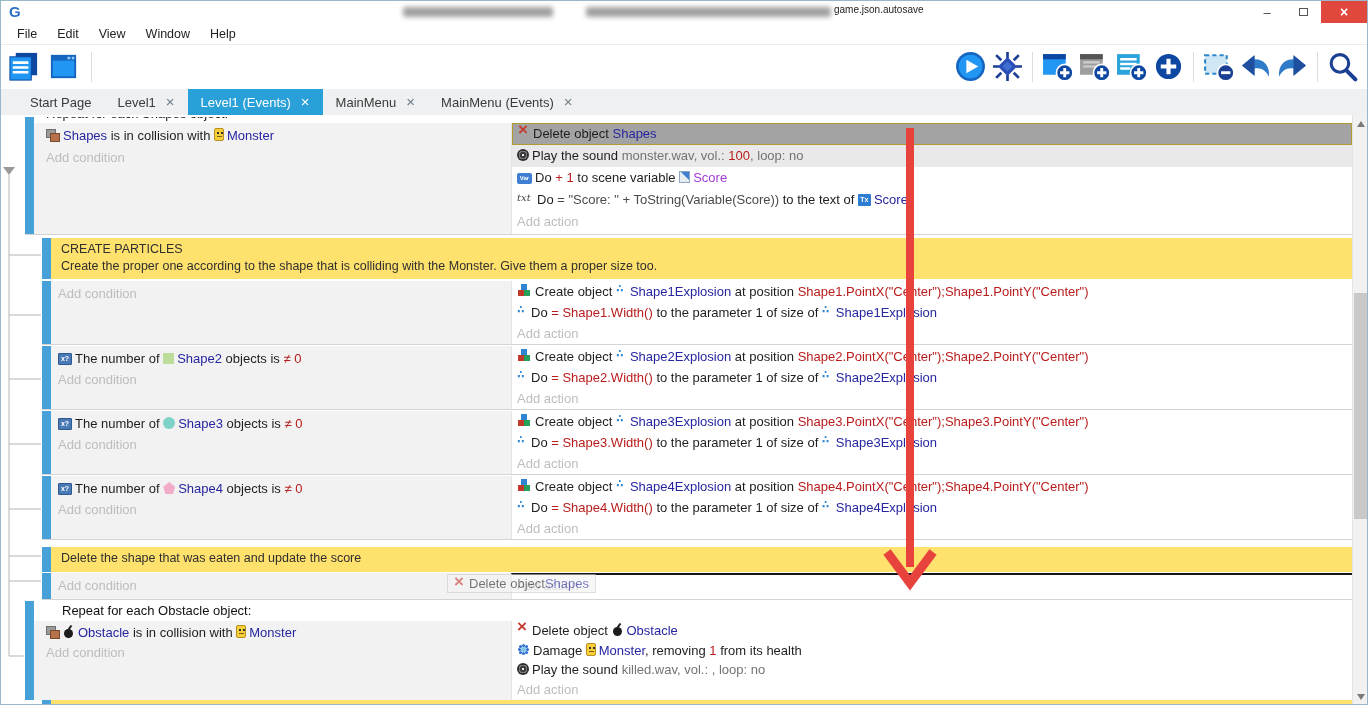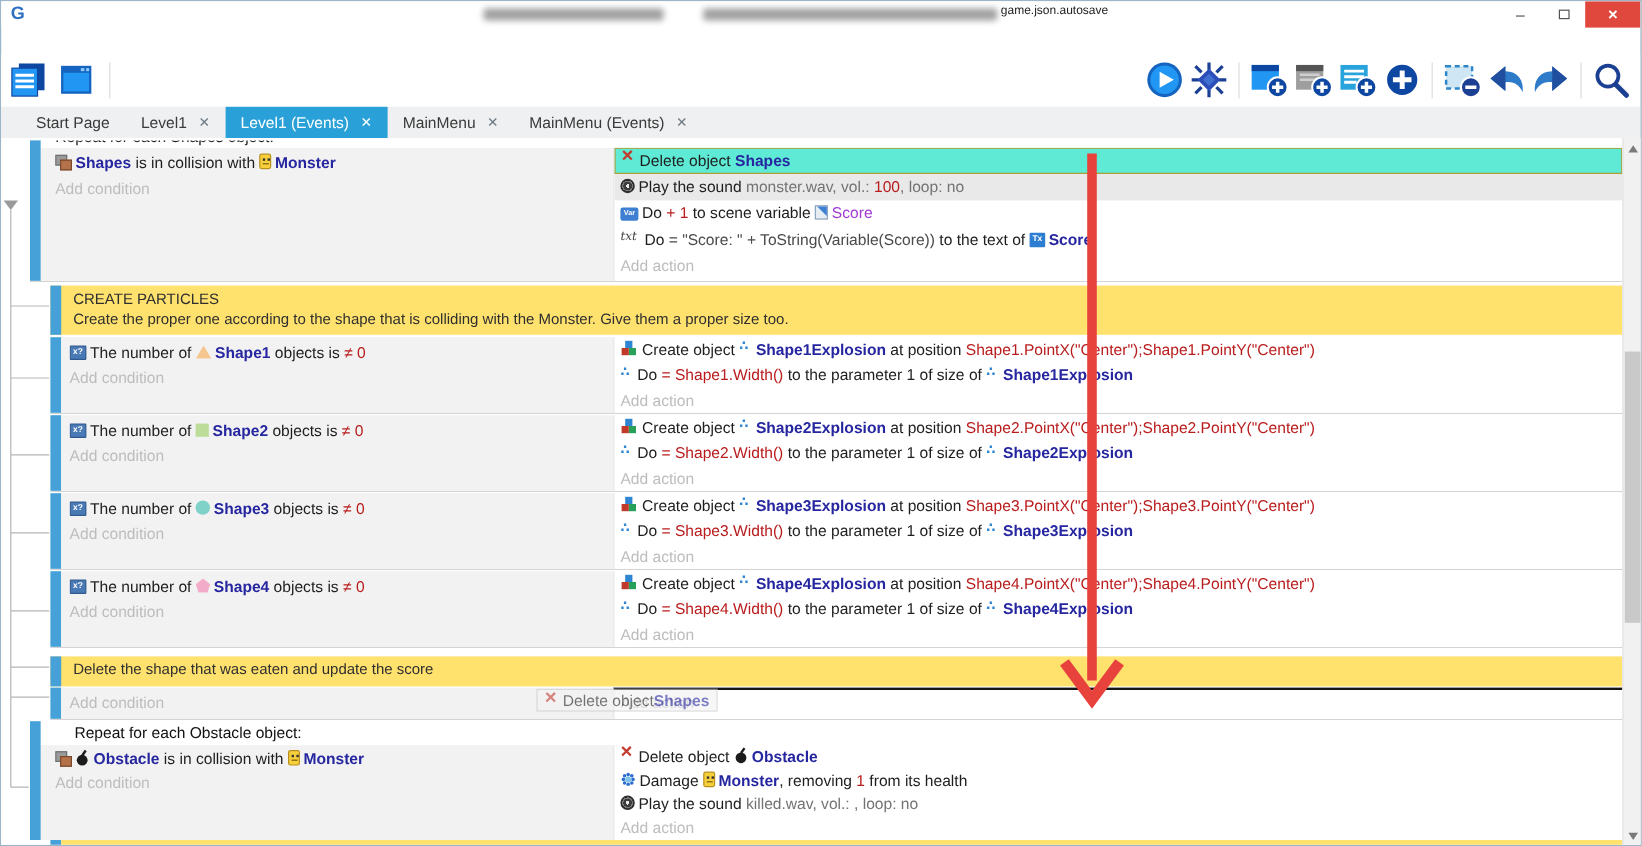--- a/index.html
+++ b/index.html
@@ -48,21 +48,21 @@
   .acts{flex:1;border-left:1px solid #e4e4e4;min-width:0;background:#fff;overflow:hidden}
   .line{line-height:21px;white-space:nowrap;overflow:hidden}
   .addlink{color:#bdbdbd;line-height:21px}
   .acts .line,.acts .addlink{padding-left:5px}
   .clip-header{height:6px;overflow:hidden;position:relative;background:#fff}
   .clip-header span{position:absolute;left:12px;top:-11px;color:#222}
 
   .evt1{top:2px;left:24px;width:1327px;height:118px}
   .evt1 .cond{width:477px}
   .evt1 .line,.evt1 .addlink{line-height:22px}
-  .act.selected{background:#5eead4;border:1px solid #b49b30;line-height:20px !important}
+  .act.selected{background:#a3a3a3;border:1px solid #b49b30;line-height:20px !important}
   .act.selected2{background:#e9e9e9}
 
   .comment{position:absolute;display:flex;background:#ffe16e}
   .comment .cbody{padding:3px 0 15px 10px;color:#2f2f2f;line-height:17px;font-size:12.5px;flex:1;overflow:hidden;white-space:nowrap}
   .c1{top:123px;left:41px;width:1310px;height:41px}
   .c2{top:432px;left:41px;width:1310px;height:25px}
 
   .sub{left:41px;width:1310px}
   .sub .cond{width:460px;padding-left:7px}
   .s1{top:166px;height:64px}.s2{top:231px;height:64px}.s3{top:296px;height:64px}.s4{top:361px;height:64px}
@@ -84,21 +84,21 @@
   .guides{position:absolute;left:0;top:0;z-index:0}
 
   .vscroll{position:absolute;right:0;top:0;width:17px;height:591px;background:#f1f1f1;border-left:1px solid #e2e2e2;z-index:7}
   .sarrow{position:absolute;left:4px;width:0;height:0;border-left:4.5px solid transparent;border-right:4.5px solid transparent}
   .sarrow.up{top:6px;border-bottom:6px solid #7a7a7a}
   .sarrow.down{bottom:6px;border-top:6px solid #7a7a7a}
   .sthumb{position:absolute;left:1px;top:178px;width:15px;height:226px;background:#c9c9c9}
 
   
   .seg.plain{color:#1e1e1e}
-  .seg.obj{color:#2626a0;font-weight:bold}
+  .seg.obj{color:#2626a0;font-weight:normal}
   .seg.green{color:#b91c1c}
   .seg.gray{color:#737373}
   .seg.purple{color:#a13bd4}
   .seg.expr{color:#4a4a4a}
 
   
   .icn{display:inline-block;position:relative;width:14px;height:13px;margin:0 3px -1px 0;vertical-align:baseline}
   .collision-icon::before{content:"";position:absolute;left:0;top:1px;width:8px;height:7px;background:#9a9a9a;border:1px solid #6f6f6f}
   .collision-icon::after{content:"";position:absolute;left:4px;top:5px;width:8px;height:7px;background:#b5714a;border:1px solid #7a4a2e}
   .monster-icon{width:10px;height:13px;background:#f6cf3a;border:1px solid #b98f1f;border-radius:2px}
@@ -143,20 +143,27 @@
     <span class="title-text">game.json.autosave</span>
     <div class="wbtns">
       <span class="wbtn">–</span>
       <span class="wbtn">
           <span class="maxbox"></span>
         </span>
       <span class="wbtn close">×</span>
     </div>
   </div>
 
+  <div class="menubar">
+    <span>File</span>
+    <span>Edit</span>
+    <span>View</span>
+    <span>Window</span>
+    <span>Help</span>
+  </div>
 
   <div class="toolbar">
     <div class="tbleft">
       <span class="tbtn">
         <svg viewBox="0 0 34 34">
             <rect x="9" y="3" width="22" height="23" fill="#0d47a1"></rect>
             <rect x="3" y="7" width="22" height="24" fill="#2196f3" stroke="#0d47a1"></rect>
             <path d="M6 13h16M6 18h16M6 23h16" stroke="#fff" stroke-width="2.6"></path>
           </svg>
       </span>
@@ -305,21 +312,20 @@
       <div class="cbody">
         <div>CREATE PARTICLES</div>
         <div>Create the proper one according to the shape that is colliding with the Monster. Give them a proper size too.</div>
       </div>
     </div>
 
     <div class="evt sub s1">
       <div class="bar"></div>
       <div class="rowpair">
         <div class="cond">
-          <div class="line"><span class="icn object-count-icon"></span><span class="seg plain">The number of </span><span class="icn shape1-icon"></span><span class="seg obj">Shape1</span><span class="seg plain"> objects is </span><span class="seg green">≠ 0</span></div>
           <div class="addlink">Add condition</div>
         </div>
         <div class="acts">
           <div class="line"><span class="icn create-object-icon"></span><span class="seg plain">Create object </span><span class="icn particle-icon"></span><span class="seg obj">Shape1Explosion</span><span class="seg plain"> at position </span><span class="seg green">Shape1.PointX("Center");Shape1.PointY("Center")</span></div>
           <div class="line"><span class="icn particle-icon"></span><span class="seg plain">Do </span><span class="seg green">= Shape1.Width()</span><span class="seg plain"> to the parameter 1 of size of </span><span class="icn particle-icon"></span><span class="seg obj">Shape1Explosion</span></div>
           <div class="addlink">Add action</div>
         </div>
       </div>
     </div>
 

